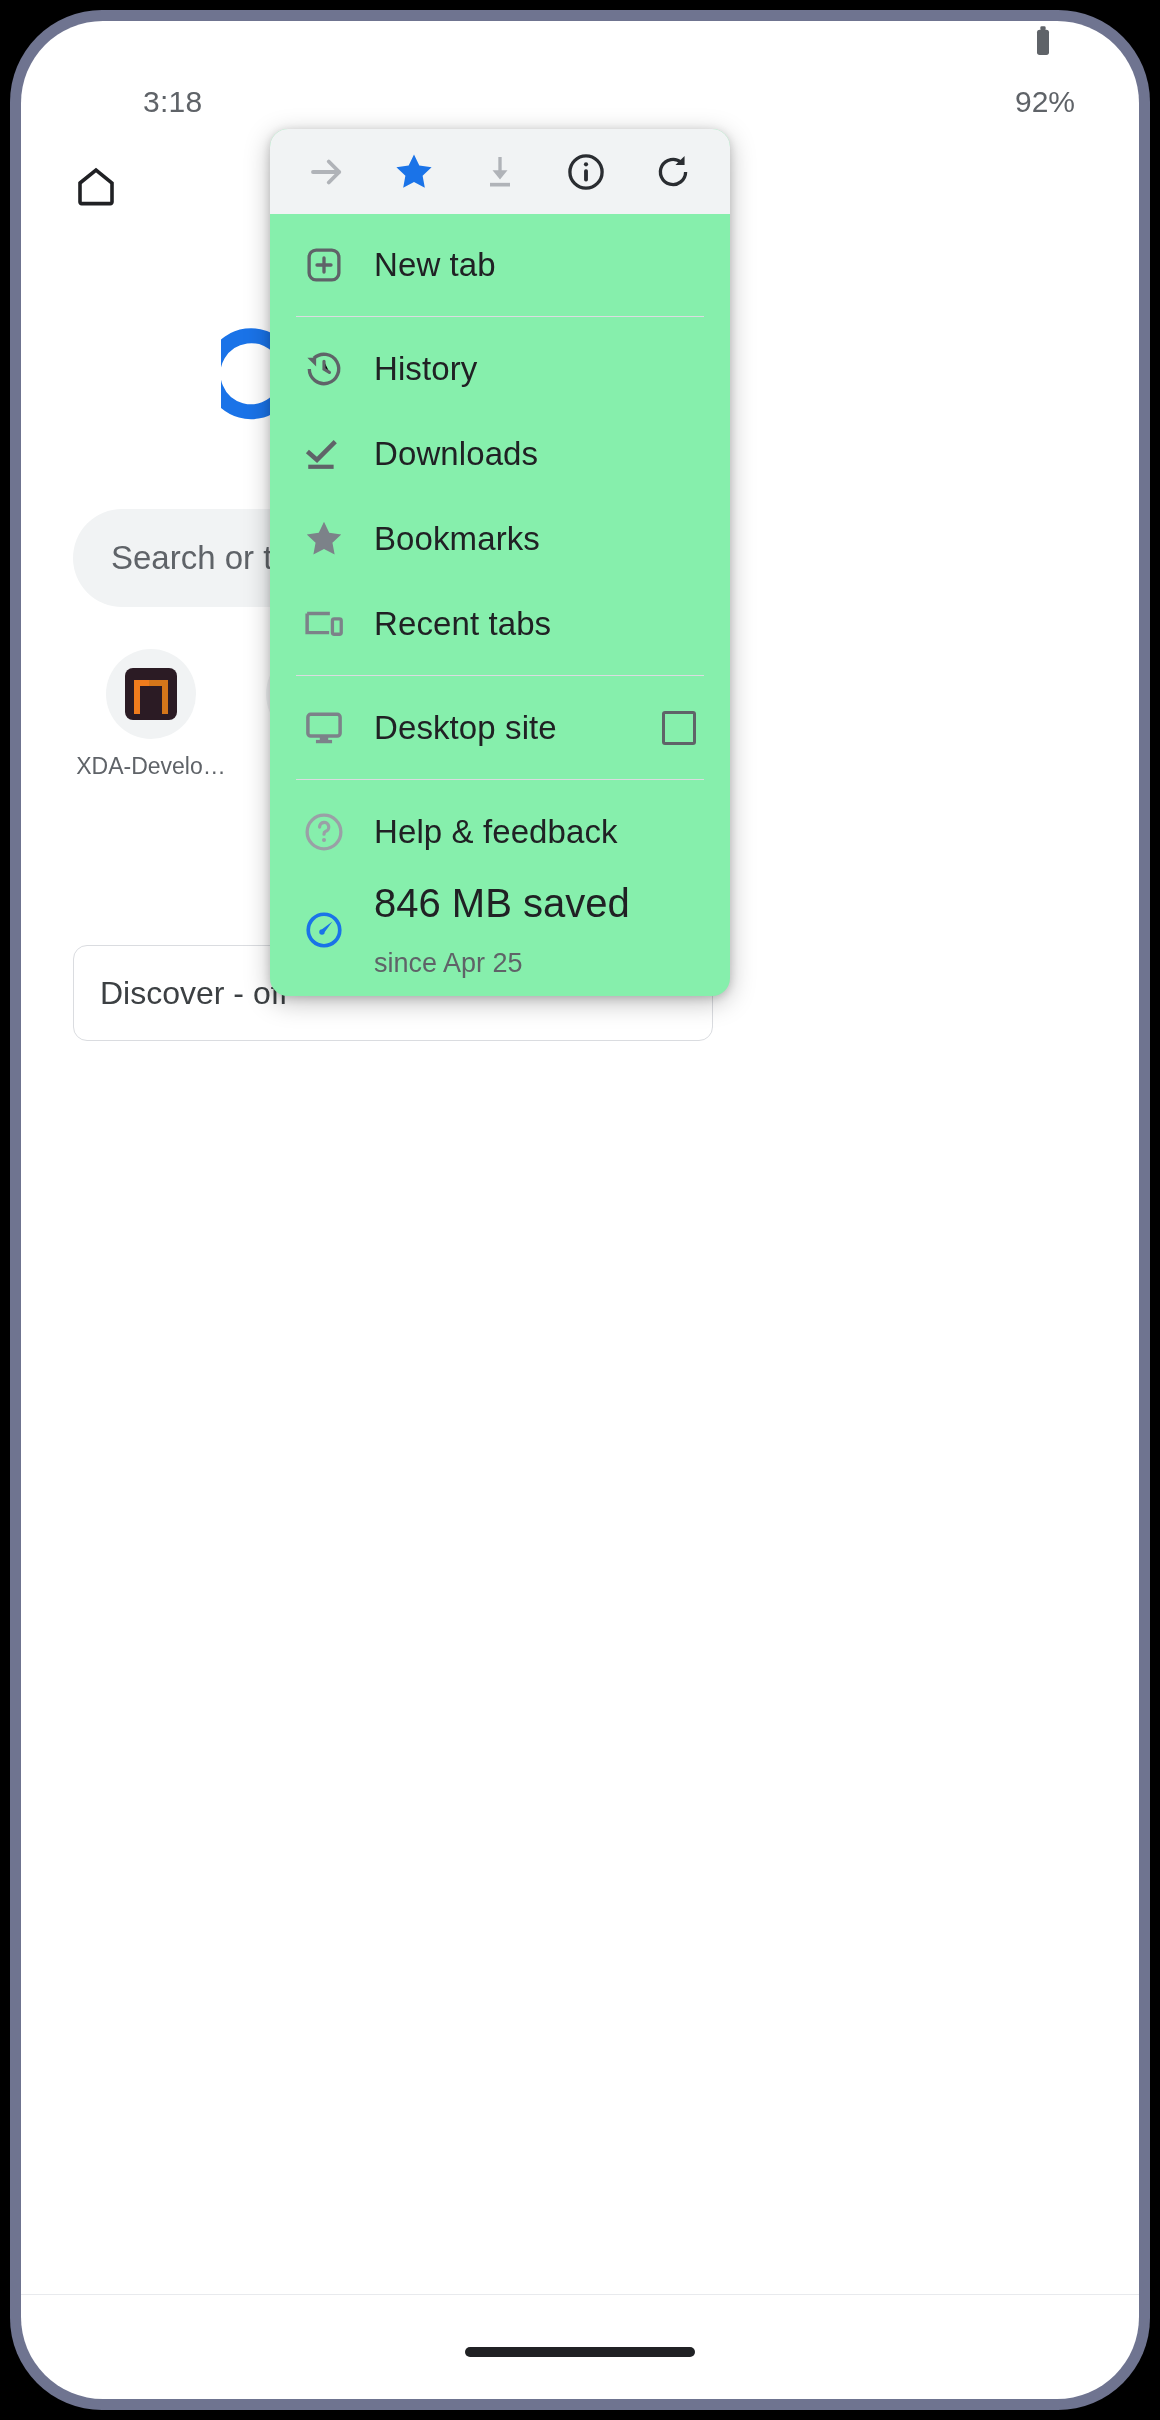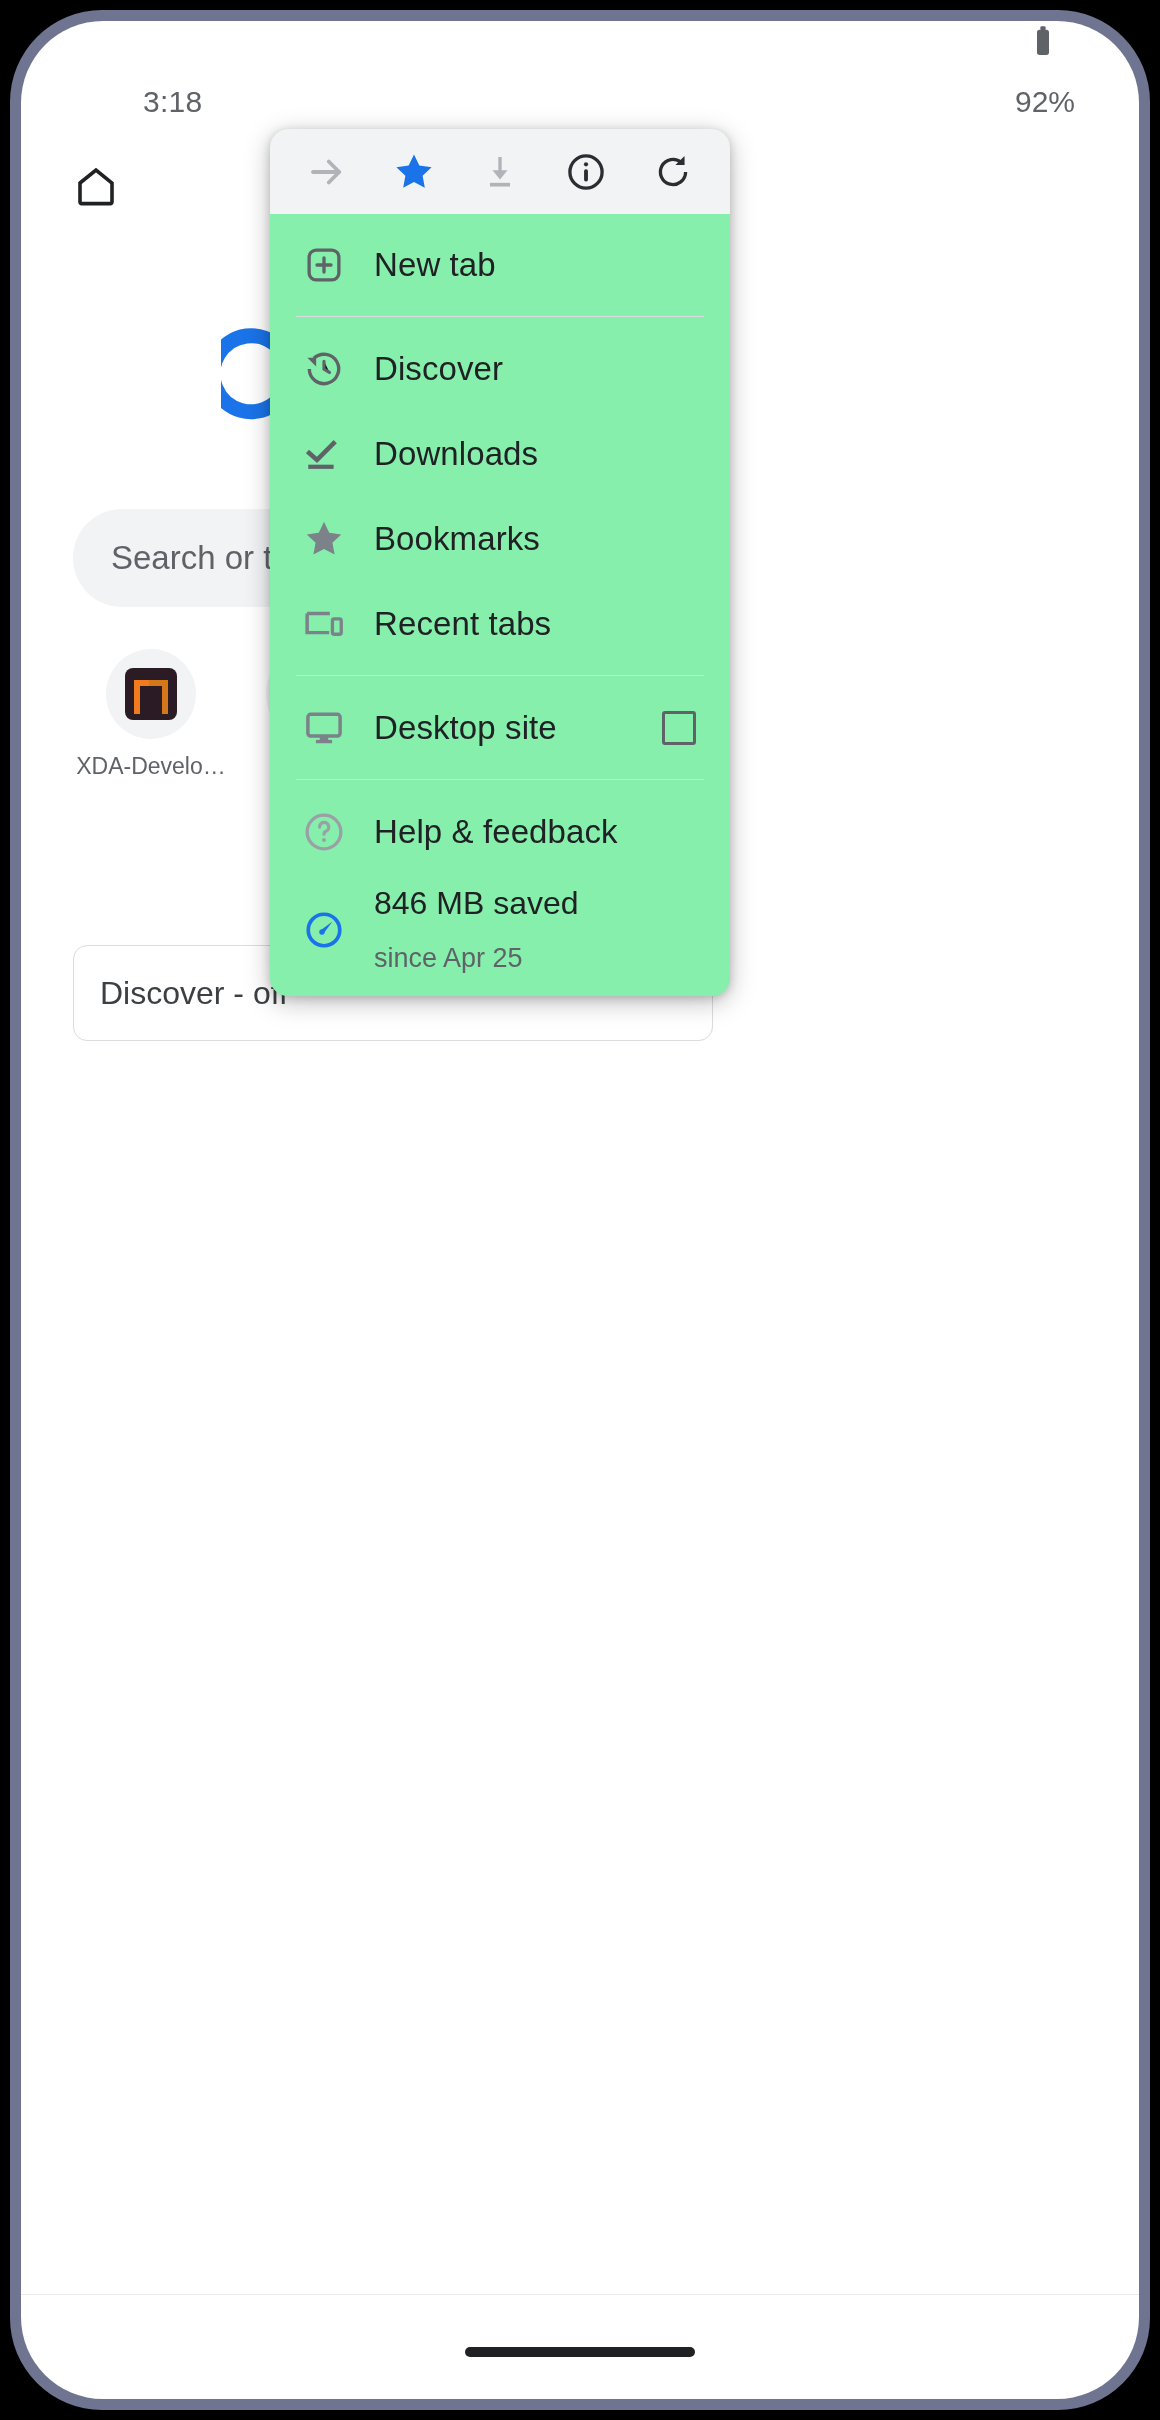--- a/index.html
+++ b/index.html
@@ -149,21 +149,21 @@
     width: 34px; height: 34px;
     border: 3px solid #5f6368; border-radius: 3px;
     margin-right: 6px;
   }
   .divider {
     height: 1px; background: #dadce0;
     margin: 9px 26px 9px 26px;
   }
   .saver-item { height: 112px; align-items: center; }
   .saver-text { display: flex; flex-direction: column; justify-content: center; }
-  .saver-main { font-size: 32px; color: #202124; line-height: 1.25; }
+  .saver-main { font-size: 40px; color: #202124; line-height: 1.25; }
   .saver-sub { font-size: 27px; color: #5f6368; line-height: 1.3; margin-top: 18px; }
 
   
   .nav-sep {
     position: absolute; left: 0; bottom: 104px;
     width: 100%; height: 1px; background: #e8eaed;
   }
   .nav-pill {
     position: absolute; left: 50%; bottom: 42px;
     transform: translateX(-50%);
@@ -298,21 +298,21 @@
       <div class="divider"></div>
 
       <div class="menu-item">
         <div class="mi-icon">
           <svg width="42" height="42" viewBox="0 0 24 24">
             <path fill="none" stroke="#5f6368" stroke-width="1.9" d="M3.6 12a8.4 8.4 0 1 0 2.6-6.1"></path>
             <path fill="#5f6368" d="M2.2 3.4h5v5z" transform="translate(0.3,2.1)"></path>
             <path stroke="#5f6368" stroke-width="1.8" stroke-linecap="round" d="M12 7.6V12l3.1 1.9"></path>
           </svg>
         </div>
-        <div class="mi-label">Discover</div>
+        <div class="mi-label">History</div>
       </div>
 
       <div class="menu-item">
         <div class="mi-icon">
           <svg width="42" height="42" viewBox="0 0 24 24">
             <path fill="none" stroke="#5f6368" stroke-width="2.6" stroke-linecap="square" d="M3.5 11.4 8 15.4 17.5 5.9"></path>
             <rect x="3" y="18.1" width="14.5" height="2.4" fill="#5f6368"></rect>
           </svg>
         </div>
         <div class="mi-label">Downloads</div>

